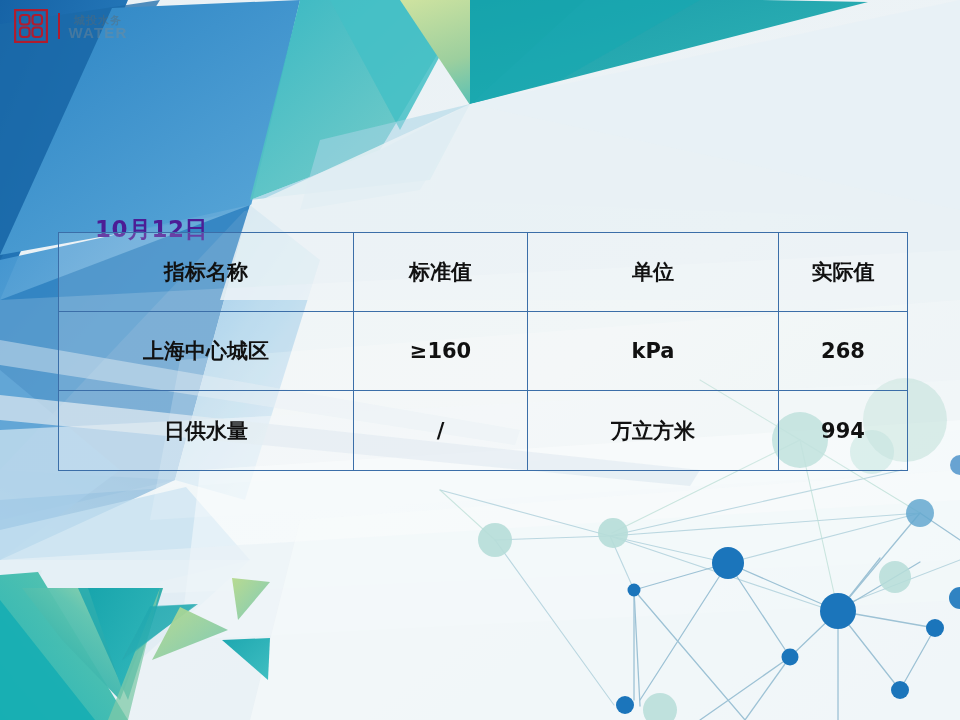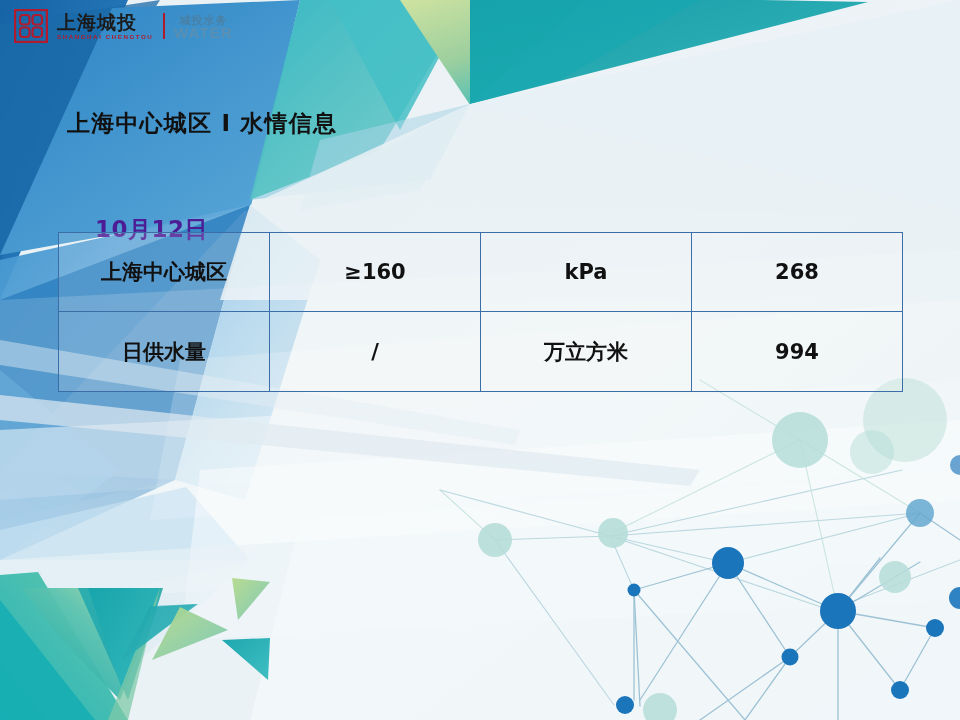--- a/index.html
+++ b/index.html
@@ -347,36 +347,37 @@
   <div id="logo">
     <div class="mark">
       <svg viewBox="0 0 34 34" width="34" height="34" aria-hidden="true">
         <rect x="1" y="1" width="32" height="32" fill="none" stroke="#b01c2e" stroke-width="2.4"></rect>
         <rect x="6" y="6" width="9.5" height="9.5" rx="3" fill="none" stroke="#b01c2e" stroke-width="2.1"></rect>
         <rect x="18.5" y="6" width="9.5" height="9.5" rx="3" fill="none" stroke="#b01c2e" stroke-width="2.1"></rect>
         <rect x="6" y="18.5" width="9.5" height="9.5" rx="3" fill="none" stroke="#b01c2e" stroke-width="2.1"></rect>
         <rect x="18.5" y="18.5" width="9.5" height="9.5" rx="3" fill="none" stroke="#b01c2e" stroke-width="2.1"></rect>
       </svg>
     </div>
-    <div class="logo-cn-wrap">
-      <div class="logo-cn">上海城投</div>
-      <div class="logo-en">SHANGHAI CHENGTOU</div>
-    </div>
     <div class="divider"></div>
     <div class="sub-wrap">
       <div class="sub-cn">城投水务</div>
       <div class="sub-en">WATER</div>
     </div>
   </div>
 
-  <div id="slide-title">上海中心城区 Ⅰ 水情信息</div>
   <div id="slide-date">10月12日</div>
 
   <table id="data-table">
     <tbody>
+      <tr>
+        <td class="col-a">指标名称</td>
+        <td class="col-b">标准值</td>
+        <td class="col-c">单位</td>
+        <td class="col-d">实际值</td>
+      </tr>
       <tr>
         <td>上海中心城区</td>
         <td class="cell-num">≥160</td>
         <td class="cell-num">kPa</td>
         <td class="cell-num">268</td>
       </tr>
       <tr class="row-tall">
         <td>日供水量</td>
         <td class="cell-num">/</td>
         <td>万立方米</td>

